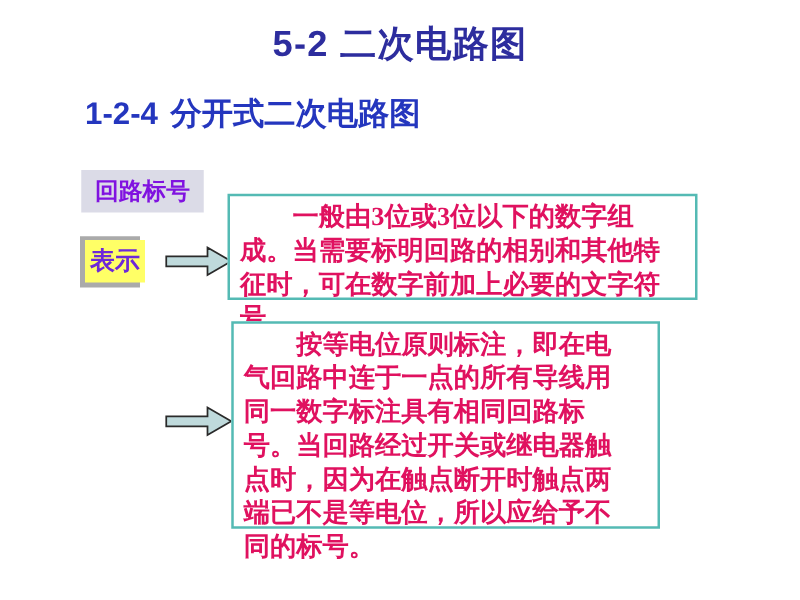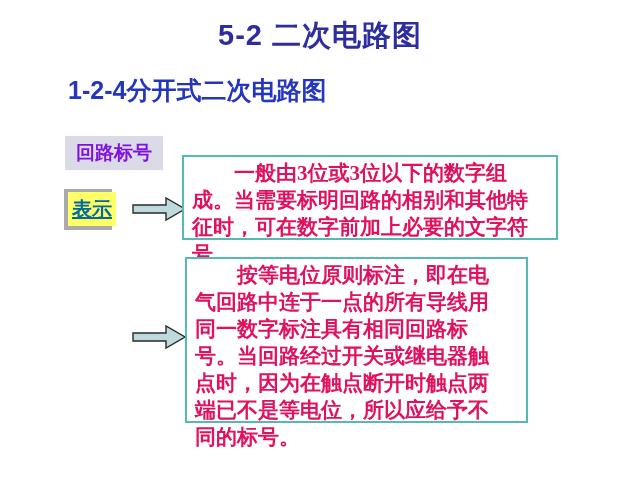--- a/index.html
+++ b/index.html
@@ -9,34 +9,33 @@
     margin:0 auto;
   }
   .title{
     position:absolute;top:16px;left:0;width:640px;
     text-align:center;font-size:29px;font-weight:bold;color:#2D2D9E;
     letter-spacing:1px;margin:0;
   }
   .subtitle{
     position:absolute;top:74px;left:68px;font-size:25px;color:#2436BE;white-space:nowrap;
   }
-  .subtitle .num{font-weight:bold;font-family:"Liberation Sans",sans-serif;}
+  .subtitle .num{font-weight:bold;font-family:"Liberation Sans",sans-serif;margin-right:10px;}
   .subtitle .txt{font-weight:bold;font-family:"Liberation Serif",serif;}
   .badge{
     position:absolute;top:116px;left:65px;
     background:#DBDBE7;color:#8012E0;font-weight:bold;font-size:19px;
     padding:4px 11px;white-space:nowrap;margin-top:20px;
   }
   .tag{
     position:absolute;width:48px;height:34px;left:68px;
-    background:#FFFF66;color:#0369a1;font-weight:bold;font-size:20px;
+    background:#FFFF66;color:#6d28d9;font-weight:bold;font-size:20px;
     text-align:center;line-height:34px;
     font-family:"Liberation Serif",serif;
     box-shadow:-4px -3px 0 #AAAAAA,-4px 4px 0 #AAAAAA;
-    text-decoration:underline;
   }
   .tag1{top:192px;}
   .tag2{top:320px;}
   .arrow{position:absolute;width:55px;height:26px;left:132px;}
   .arrow1{top:196px;}
   .arrow2{top:324px;}
   .arrow path{fill:#BFDADC;stroke:#2A2A2A;stroke-width:1.4;}
   .textbox{
     position:absolute;box-sizing:border-box;
     border:2px solid #54BAB4;background:#ffffff;

